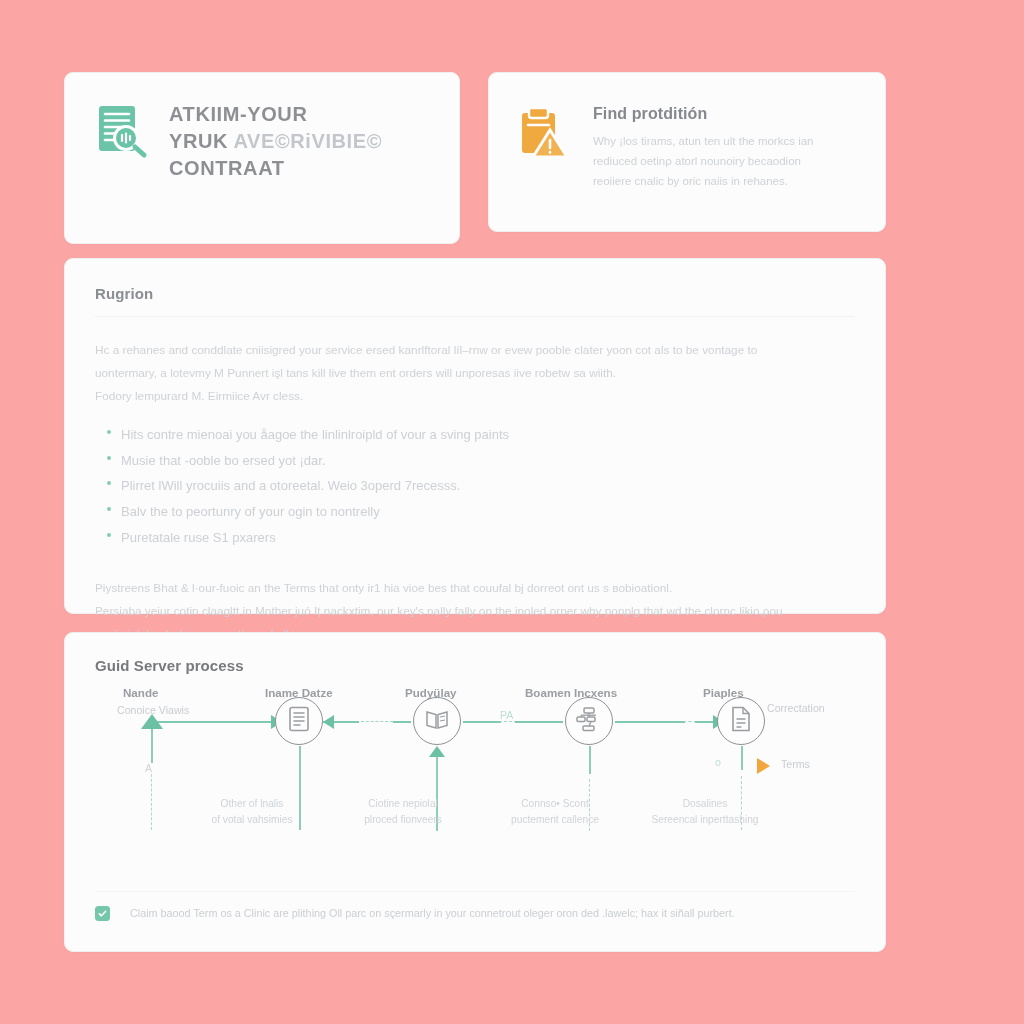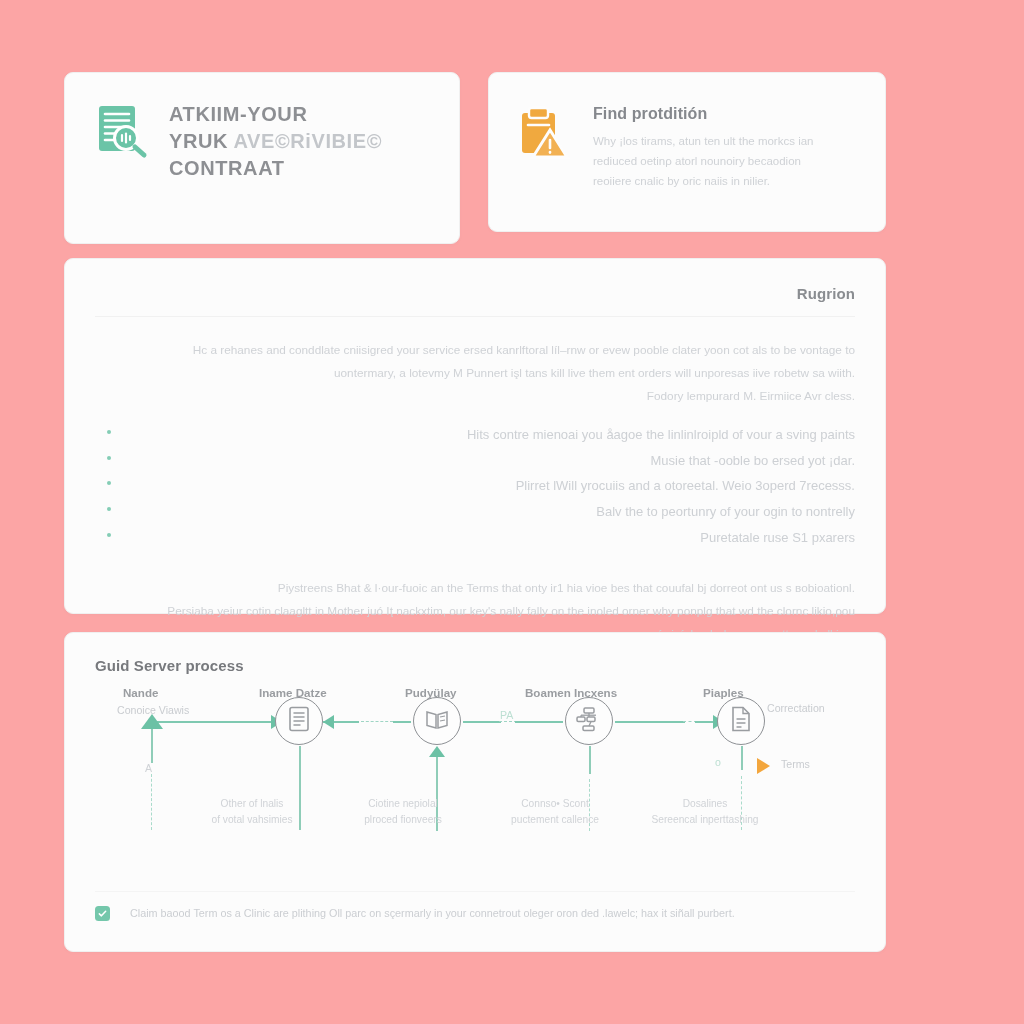--- a/index.html
+++ b/index.html
@@ -55,21 +55,21 @@
     font-size: 11.5px;
     line-height: 1.72;
     color: #cfd2d6;
     filter: blur(0.5px);
   }
 
   
   .icn { display: block; }
 
   
-  .card-mid { left: 64px; top: 258px; width: 822px; height: 356px; text-align: right; }
+  .card-mid { left: 64px; top: 258px; width: 822px; height: 356px; }
   .mid-pad { padding: 26px 30px 0 30px; }
   .mid-h {
     font-size: 15px; font-weight: bold; color: #8a8d91;
     letter-spacing: .1px; filter: blur(0.2px);
   }
   .mid-rule {
     margin-top: 14px; height: 1px;
     background: #f1f1f1;
   }
   .para {
@@ -257,21 +257,21 @@
             <line x1="33" y1="35" x2="33" y2="43"></line>
             <line x1="33" y1="47" x2="33" y2="47.6"></line>
           </g>
         </svg>
       </div>
       <div class="tile-body">
         <div class="tile-title-sm">Find protditión</div>
         <div class="tile-sub">
           <div>Why ¡los tirams, atun ten ult the morkcs ian</div>
           <div>rediuced oetinρ atorl nounoiry becaodion</div>
-          <div>reoiiere cnalic by oric naiis in nilier.</div>
+          <div>reoiiere cnalic by oric naiis in rehanes.</div>
         </div>
       </div>
     </div>
   </div>
 
   <div class="card card-mid">
     <div class="mid-pad">
       <div class="mid-h">Rugrion</div>
       <div class="mid-rule"></div>
 
@@ -301,21 +301,21 @@
     </div>
   </div>
 
   <div class="card card-bot">
     <div class="bot-pad">
       <div class="bot-h">Guid Server process</div>
 
       <div class="flowwrap">
 
         <div class="node-label" style="left:28px; top:2px;">Nande</div>
-        <div class="node-label" style="left:155px; top:2px;padding-left:9px;">Iname Datze</div>
+        <div class="node-label" style="left:161px; top:2px;padding-left:9px;">Iname Datze</div>
         <div class="node-label" style="left:310px; top:2px;">Pudyülay</div>
         <div class="node-label" style="left:430px; top:2px;">Boamen Incxens</div>
         <div class="node-label" style="left:608px; top:2px;">Piaples</div>
 
         <div class="aux-label" style="left:22px; top:20px;">Conoice Viawis</div>
         <div class="aux-label" style="left:672px; top:18px;">Correctation</div>
         <div class="aux-label" style="left:50px; top:78px; color:#cfd2d6;">A</div>
         <div class="aux-label" style="left:405px; top:25px; color:#bcdfd2;">PA</div>
         <div class="aux-label" style="left:620px; top:72px; color:#bcdfd2;">o</div>
 

